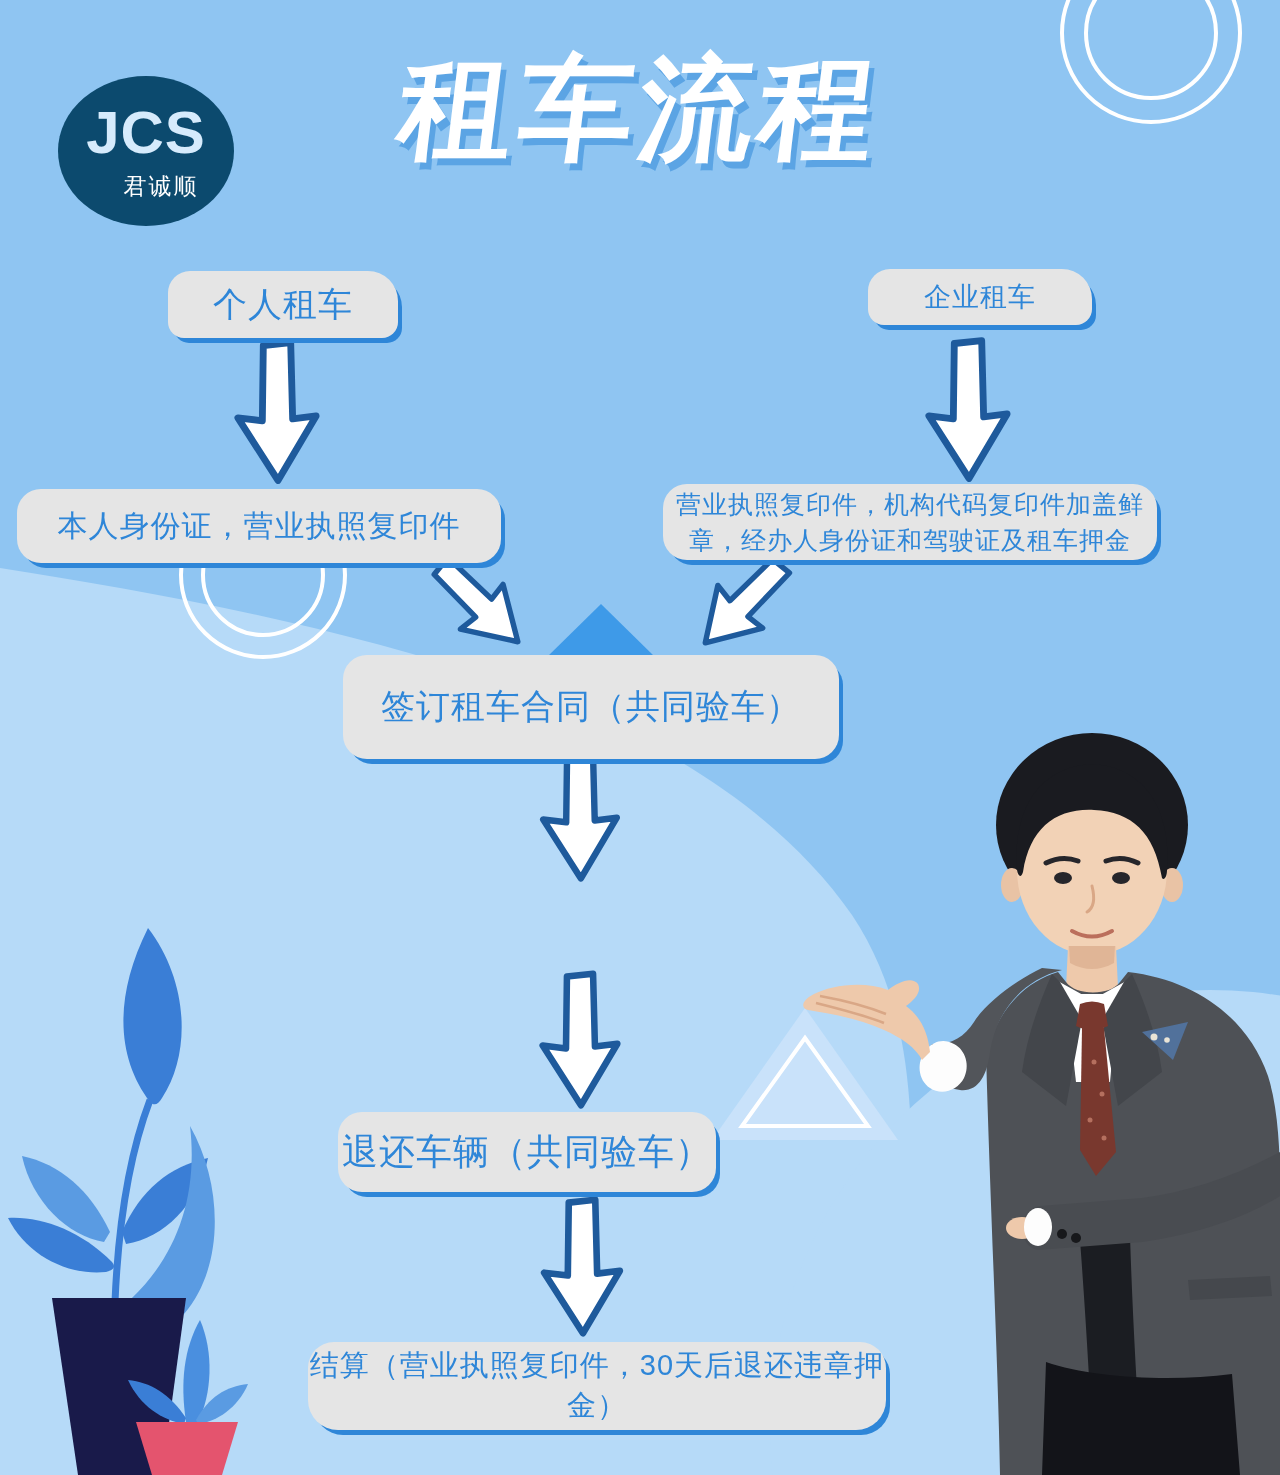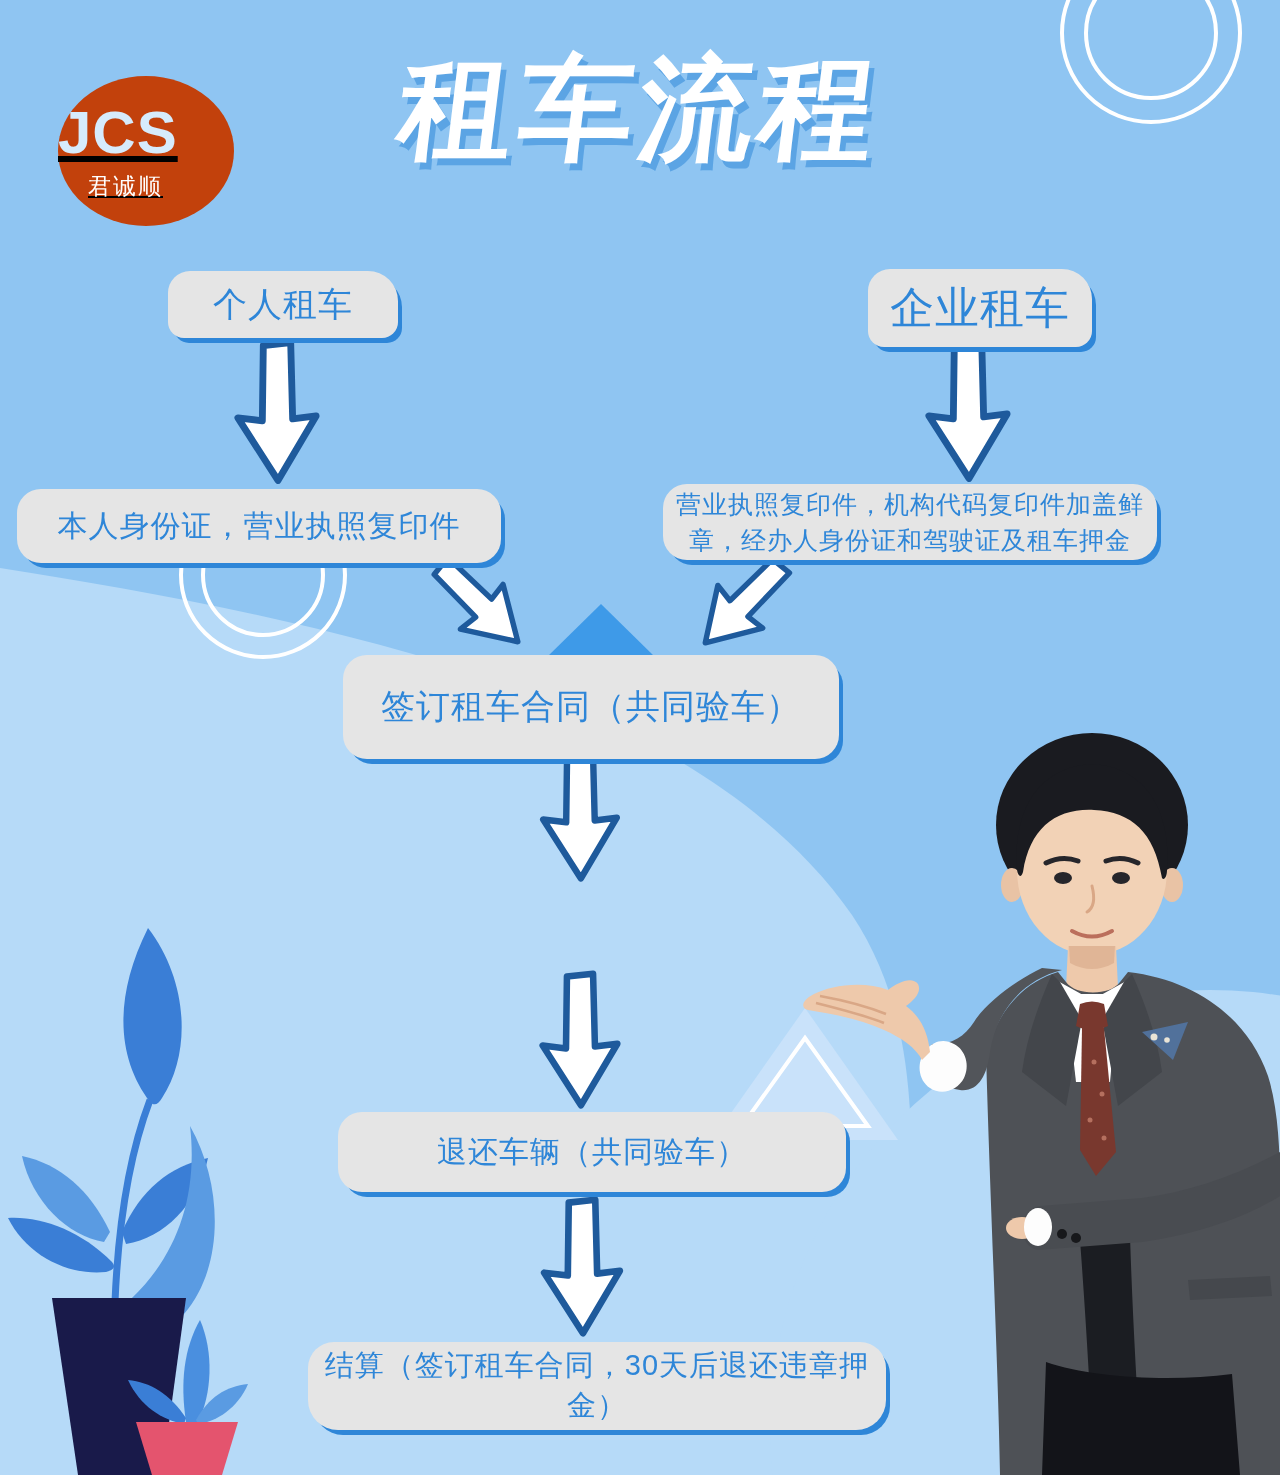--- a/index.html
+++ b/index.html
@@ -7,22 +7,22 @@
     position:relative;width:1280px;height:1475px;overflow:hidden;
     background:#8fc5f2;
     font-family:"Liberation Sans","DejaVu Sans",sans-serif;
   }
   .bg-layer{position:absolute;left:0;top:0;width:1280px;height:1475px;z-index:0;}
   .plant-layer{position:absolute;left:0;top:900px;width:260px;height:575px;z-index:1;}
   .man-layer{position:absolute;left:790px;top:720px;width:490px;height:755px;z-index:1;}
 
   .logo{
     position:absolute;left:58px;top:76px;width:176px;height:150px;z-index:3;
-    background:#c2410c;border-radius:50%;
-    display:flex;flex-direction:column;align-items:flex-start;justify-content:center;text-decoration:underline;
+    background:#0c4a6e;border-radius:50%;
+    display:flex;flex-direction:column;align-items:center;justify-content:center;
   }
   .logo .abbr{
     color:#d6ebfc;font-size:60px;font-weight:bold;letter-spacing:1px;line-height:1;
     transform:translateY(2px);
   }
   .logo .cn{color:#ffffff;font-size:23px;margin-top:10px;margin-left:30px;letter-spacing:2px;}
 
   .title{
     position:absolute;left:330px;top:46px;width:620px;z-index:3;
     text-align:center;font-size:114px;font-weight:900;color:#ffffff;
@@ -31,26 +31,26 @@
     line-height:1.1;white-space:nowrap;
   }
 
   .fbox{
     position:absolute;z-index:3;background:#e5e5e5;color:#2e86d8;
     display:flex;align-items:center;justify-content:center;text-align:center;
     border-radius:24px;box-shadow:5px 6px 0 -1px #2e86d8;
     letter-spacing:1px;
   }
   .b-personal{left:168px;top:271px;width:230px;height:67px;font-size:34px;border-radius:22px 30px 16px 16px;}
-  .b-corporate{left:868px;top:269px;width:224px;height:78px;font-size:44px;border-radius:22px 30px 16px 16px;}
+  .b-corporate{left:868px;top:269px;width:224px;height:56px;font-size:27px;border-radius:22px 30px 16px 16px;}
   .b-req-personal{left:17px;top:489px;width:484px;height:74px;font-size:30px;}
   .b-req-corporate{left:663px;top:484px;width:494px;height:76px;font-size:25px;line-height:1.45;padding:4px 2px;box-sizing:border-box;}
   .b-step0{left:343px;top:655px;width:496px;height:104px;font-size:34px;}
   .b-step1{left:337px;top:884px;width:478px;height:80px;font-size:34px;}
-  .b-step2{left:338px;top:1112px;width:508px;height:80px;font-size:30px;}
+  .b-step2{left:338px;top:1112px;width:378px;height:80px;font-size:36px;}
   .b-step3{left:308px;top:1342px;width:578px;height:88px;font-size:29px;border-radius:26px 26px 30px 30px;}
 
   .arrow{position:absolute;z-index:2;}
   .a1{left:233px;top:338px;width:88px;height:148px;}
   .a2{left:924px;top:336px;width:88px;height:148px;}
   .adl{left:438px;top:546px;width:82px;height:116px;transform:rotate(-45deg);}
   .adr{left:702px;top:546px;width:82px;height:116px;transform:rotate(45deg);}
   .a3{left:536px;top:745px;width:88px;height:138px;}
   .a4{left:536px;top:970px;width:88px;height:140px;}
   .a5{left:538px;top:1196px;width:88px;height:142px;}
@@ -175,21 +175,21 @@
   <div class="title">租车流程</div>
 
   <div class="fbox b-personal">个人租车</div>
   <div class="fbox b-corporate">企业租车</div>
 
   <div class="fbox b-req-personal">本人身份证，营业执照复印件</div>
   <div class="fbox b-req-corporate">营业执照复印件，机构代码复印件加盖鲜章，经办人身份证和驾驶证及租车押金</div>
 
   <div class="fbox b-step0">签订租车合同（共同验车）</div>
   <div class="fbox b-step2">退还车辆（共同验车）</div>
-  <div class="fbox b-step3">结算（签订租车合同，30天后退还违章押金）</div>
+  <div class="fbox b-step3">结算（营业执照复印件，30天后退还违章押金）</div>
 
   <svg class="arrow a1" viewBox="0 0 90 150">
       <use href="#arrow-down"></use>
     </svg>
   <svg class="arrow a2" viewBox="0 0 90 150">
       <use href="#arrow-down"></use>
     </svg>
   <svg class="arrow adl" viewBox="0 0 90 150">
       <use href="#arrow-down"></use>
     </svg>

